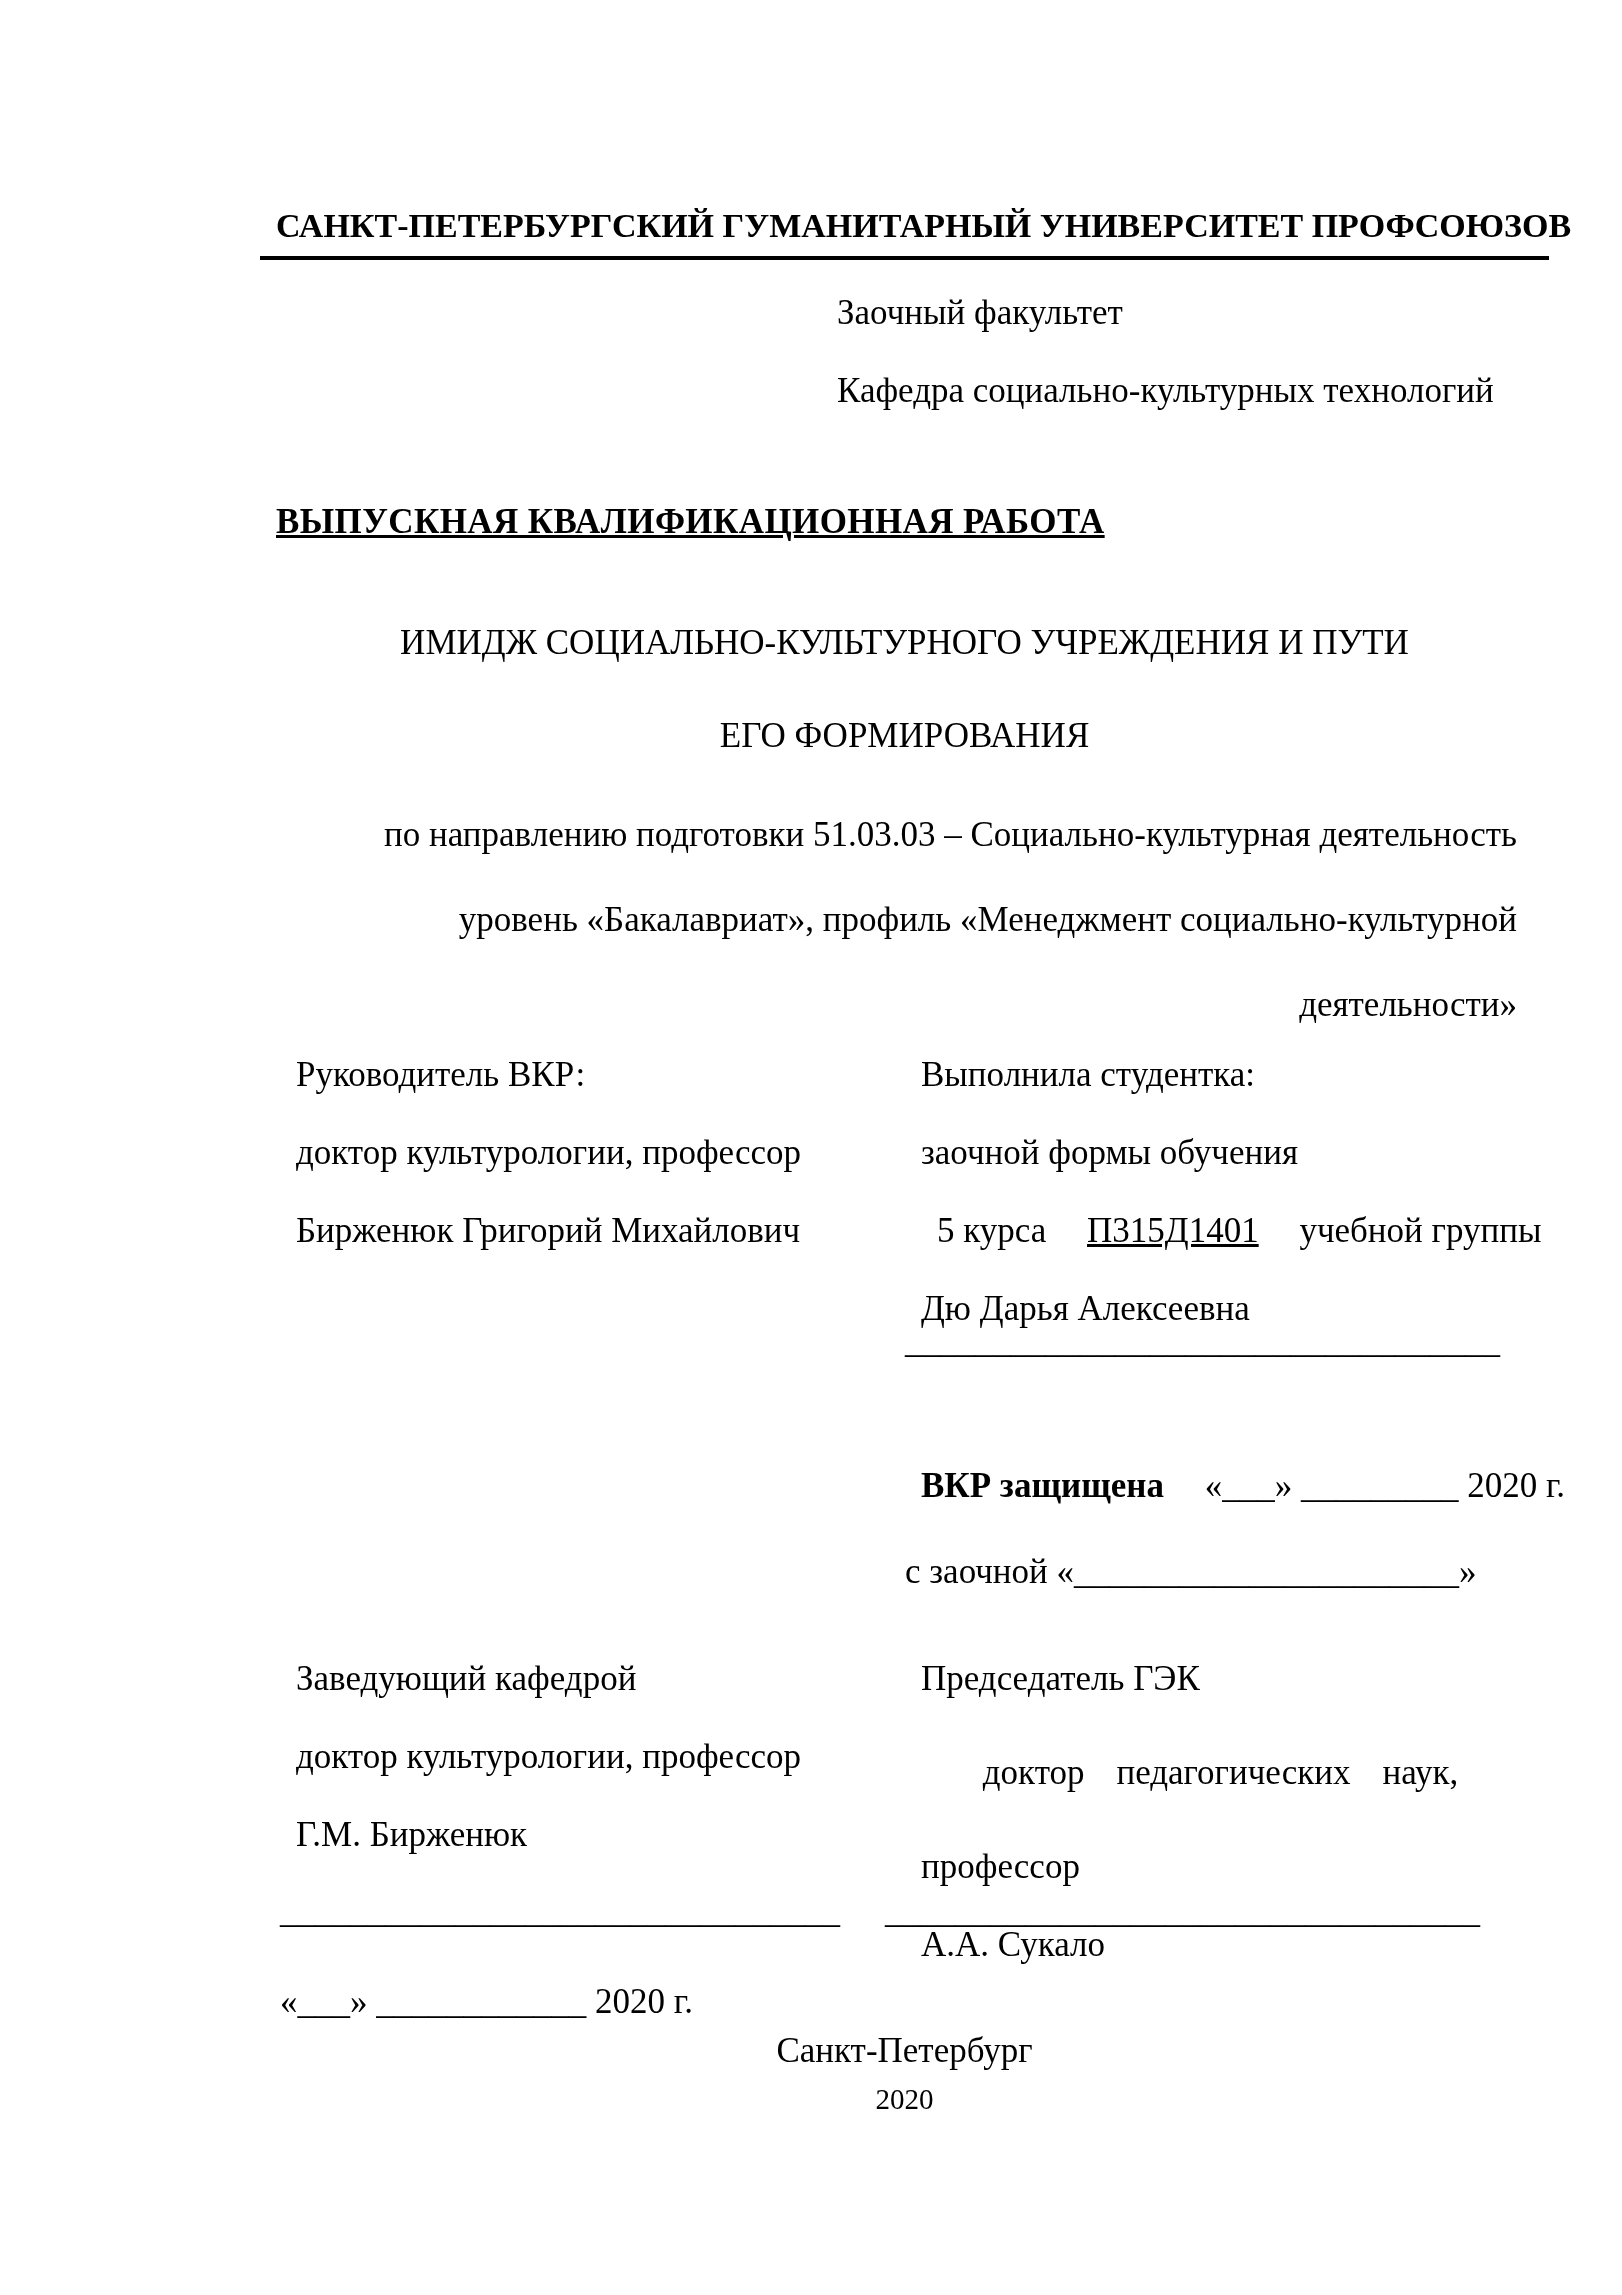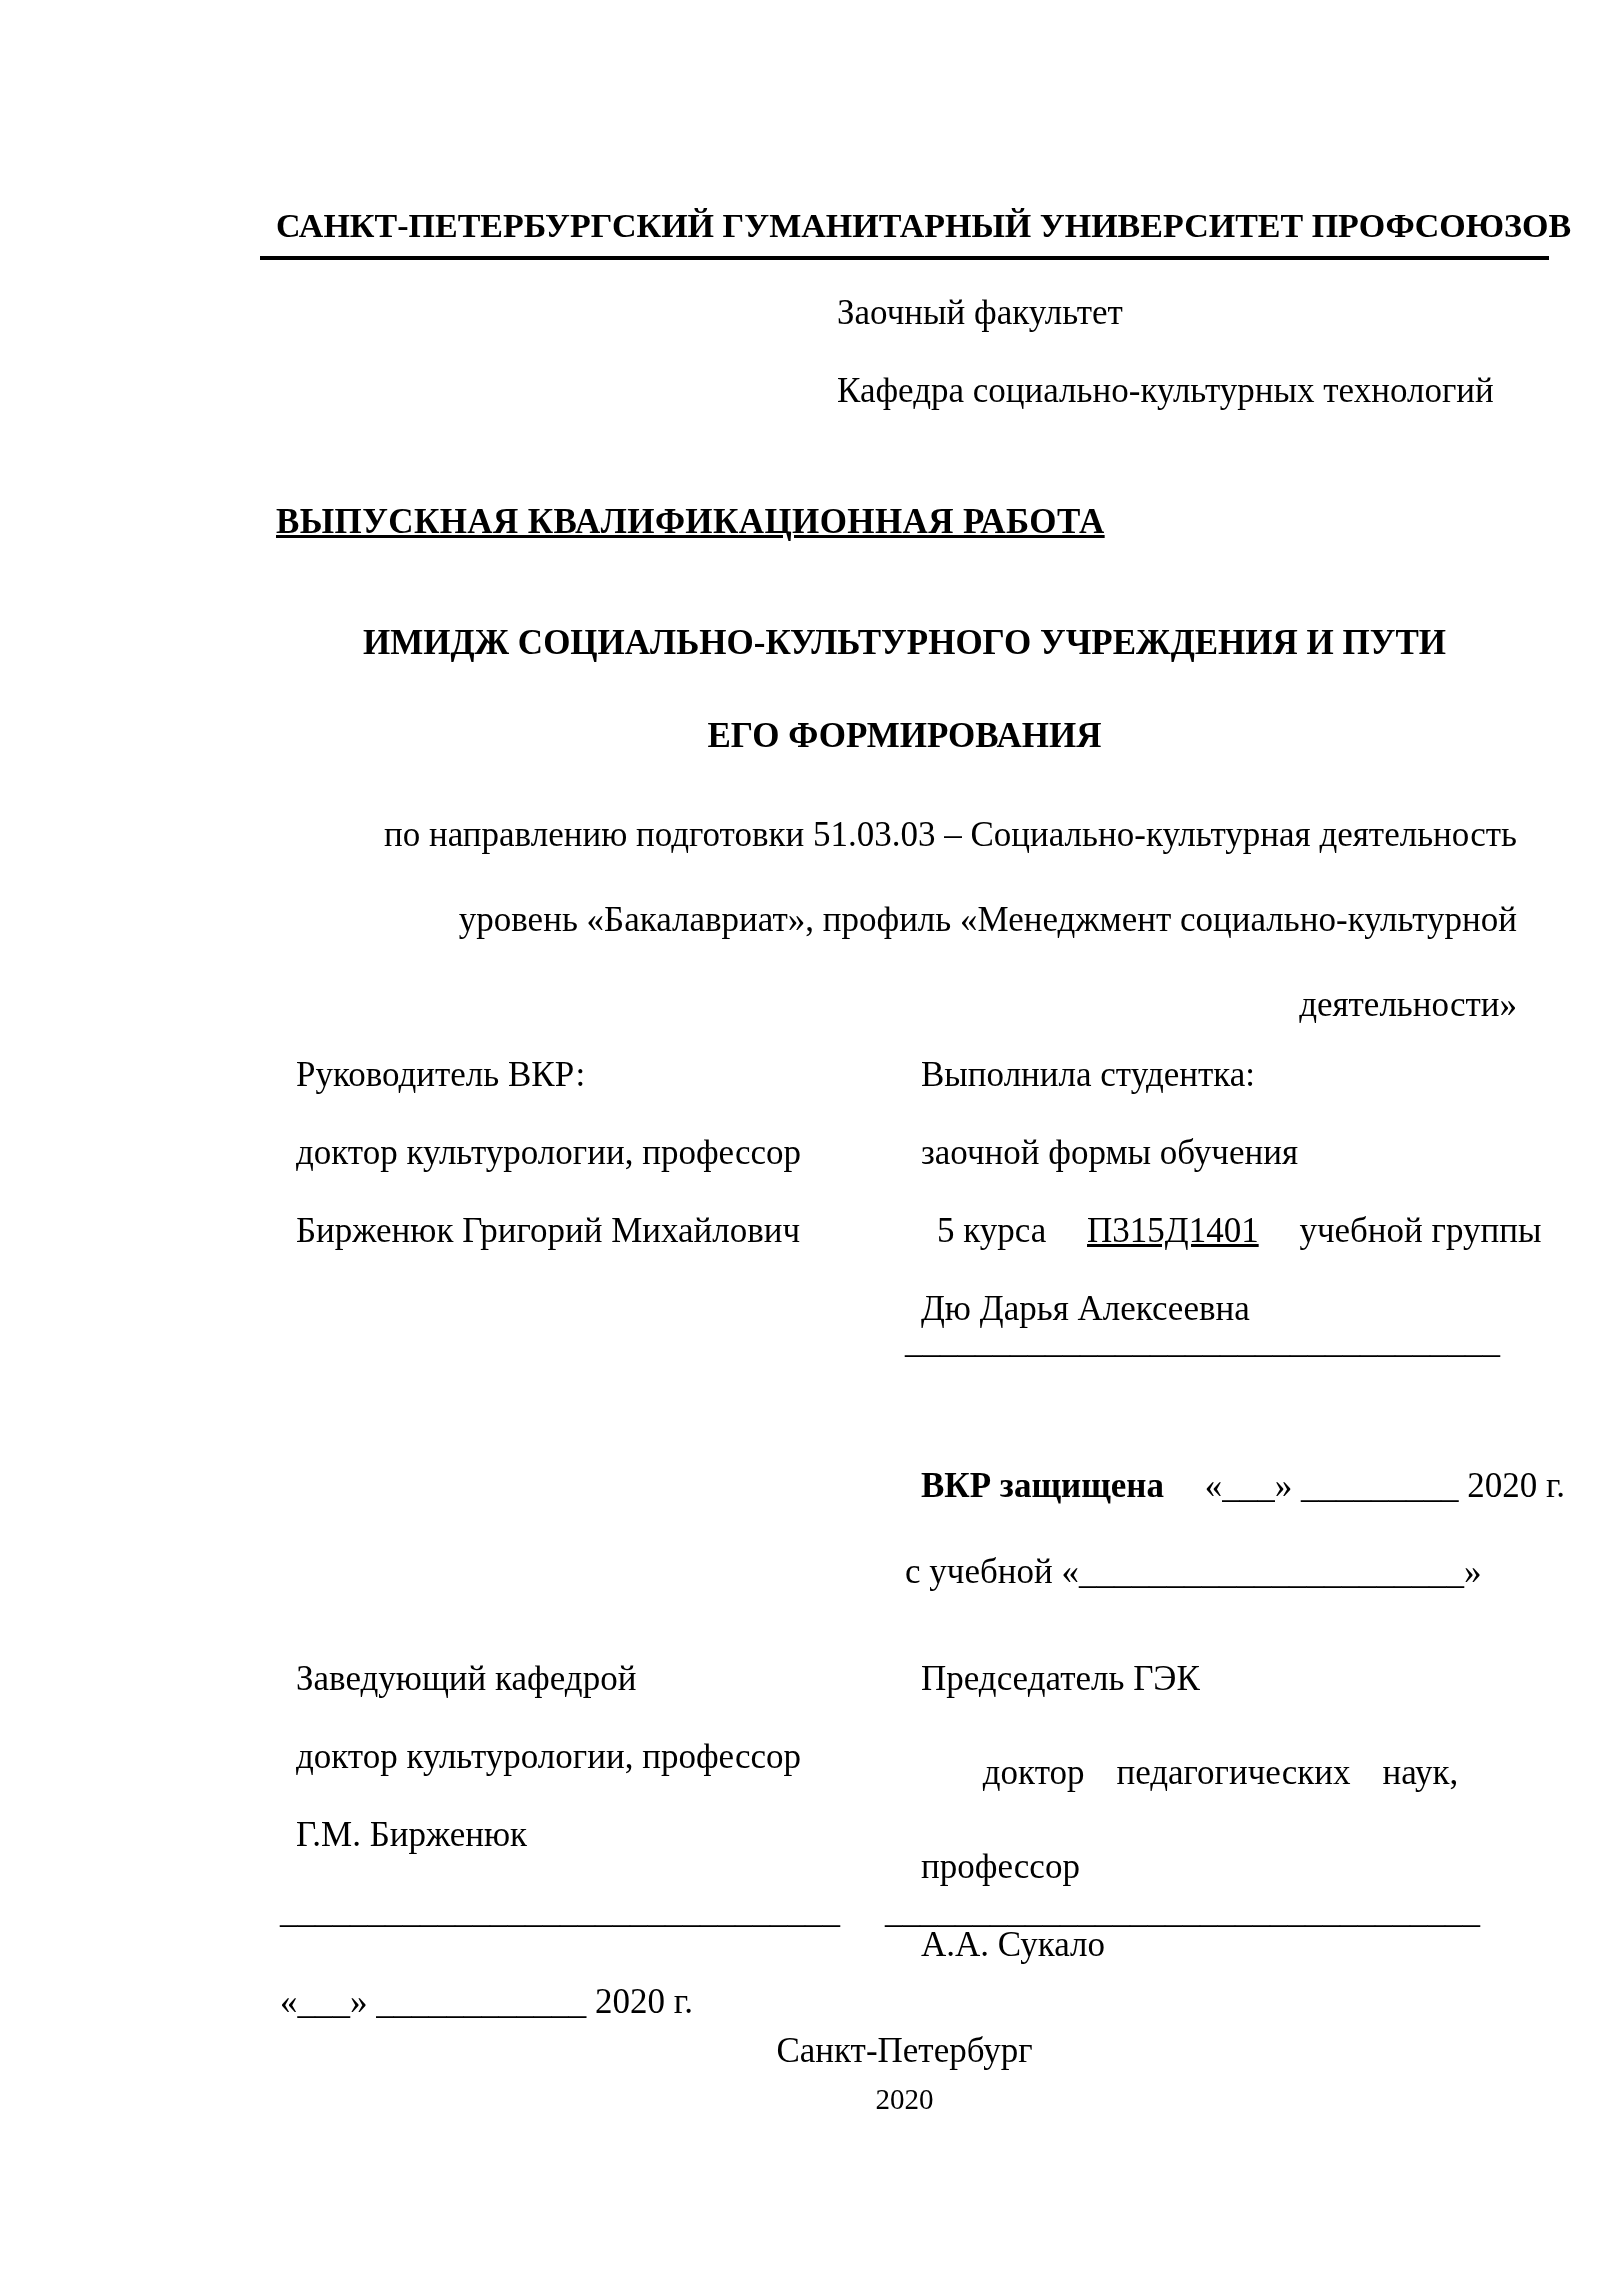--- a/index.html
+++ b/index.html
@@ -33,21 +33,21 @@
     line-height: 46px;
   }
   .work-type {
     top: 454px;
     font-weight: 700;
     letter-spacing: 0.4px;
     text-decoration: underline;
   }
   .thesis-title {
     top: 548px;
-    font-weight: 700;
+    font-weight: 400;
     text-align: center;
     line-height: 61px;
   }
   .program {
     top: 744px;
     text-align: right;
     line-height: 53px;
   }
   .left-col { left: 232px; }
   .right-col { left: 857px; }
@@ -103,21 +103,21 @@
     <div><span>5 курса </span><span class="group-underline">П315Д1401</span><span> учебной группы</span></div>
     <div>Дю Дарья Алексеевна</div>
   </div>
 
   <div class="abs right-col student-signature">__________________________________</div>
 
   <div class="abs right-col defense-line">
     <span class="bold">ВКР защищена</span><span> «___» _________ 2020 г.</span>
   </div>
 
-  <div class="abs right-col grade-line">с учебной «______________________»</div>
+  <div class="abs right-col grade-line">с заочной «______________________»</div>
 
   <div class="abs left-col dept-head-block">
     <div>Заведующий кафедрой</div>
     <div>доктор культурологии, профессор</div>
     <div>Г.М. Бирженюк</div>
   </div>
 
   <div class="abs right-col chairman-block">
     <div>Председатель ГЭК</div>
     <div class="justify-row">

